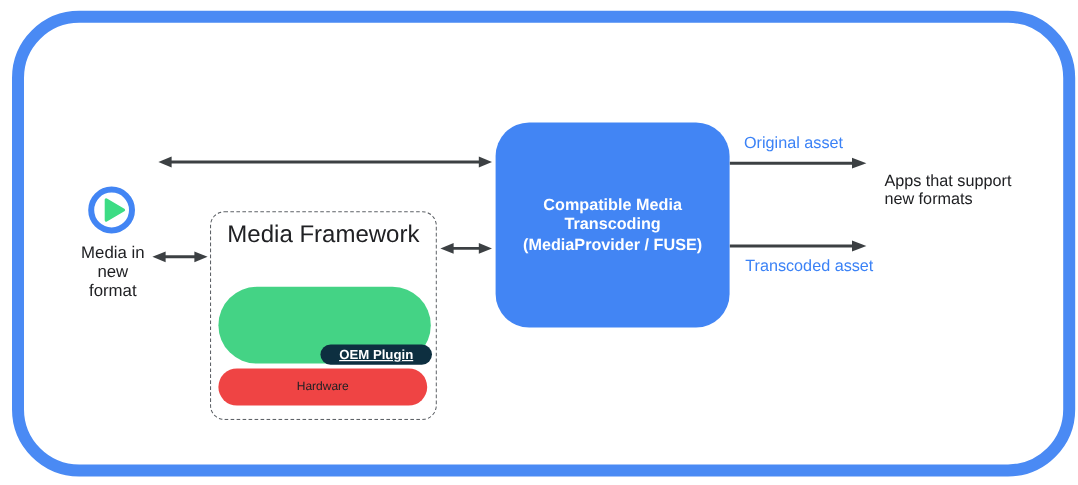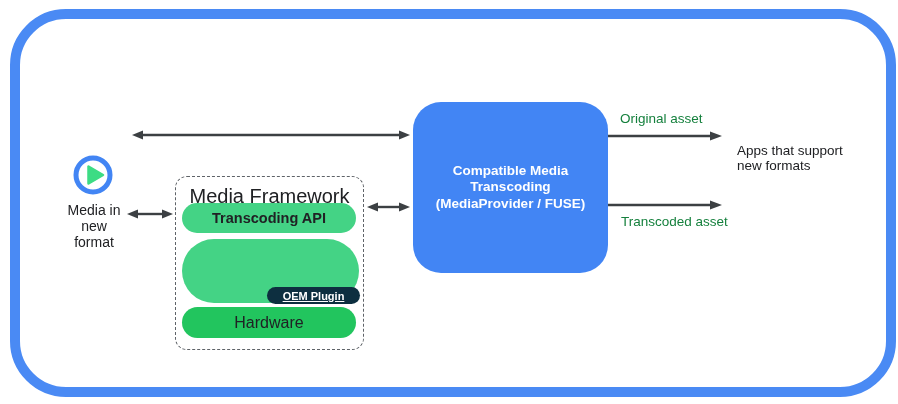--- a/index.html
+++ b/index.html
@@ -34,32 +34,32 @@
   }
   .mf-service {
     left:6px; top:62px; width:177px; height:64px; background:#44D385;
     border-radius:32px; font-weight:bold; font-size:14.5px;
   }
   .oem {
     right:-1px; bottom:-1px; width:93px; height:17px; background:#0D2F40;
     border-radius:9px; color:#ffffff; font-weight:bold; font-size:11px;text-decoration:underline;
   }
   .mf-hw {
-    left:6px; top:130px; width:174px; height:31px; background:#22c55e;
-    border-radius:15.5px; font-size:16px;
+    left:6px; top:130px; width:174px; height:31px; background:#ef4444;
+    border-radius:15.5px; font-size:10px;
   }
 
   .transcoder-box {
     position:absolute; left:413px; top:102px; width:195px; height:171px;
     background:#4285F4; border-radius:28px; color:#ffffff; font-weight:bold;
     font-size:13.5px; line-height:16.5px; display:flex; align-items:center;
     justify-content:center; text-align:center; white-space:pre-line;
   }
 
-  .asset-label { position:absolute; color:#15803d; font-size:13.5px; }
+  .asset-label { position:absolute; color:#3b82f6; font-size:13.5px; }
   .original-asset { left:620px; top:111px; }
   .transcoded-asset { left:621px; top:214px; }
 
   .apps-label { position:absolute; font-size:13.5px; line-height:14.5px; white-space:pre-line; }
   .apps-support { left:737px; top:117px;margin-top:27px; }
   .apps-not { left:737px; top:187px; }
 </style>
 </head>
 <body>
 
@@ -89,21 +89,20 @@
   </svg>
 
   <svg class="arrow" style="left:361px;top:200px" width="55" height="14">
     <line x1="15" y1="7" x2="40" y2="7"></line>
     <polygon points="6,7 17,2.5 17,11.5"></polygon>
     <polygon points="49,7 38,2.5 38,11.5"></polygon>
   </svg>
 
   <div class="mf-frame">
     <div class="mf-title">Media Framework</div>
-    <div class="pill mf-api">Transcoding API</div>
     <div class="pill mf-service">
       <div class="pill oem">OEM Plugin</div>
     </div>
     <div class="pill mf-hw">Hardware</div>
   </div>
 
   <div class="transcoder-box">
     <span>Compatible Media
 Transcoding
 (MediaProvider / FUSE)</span>

